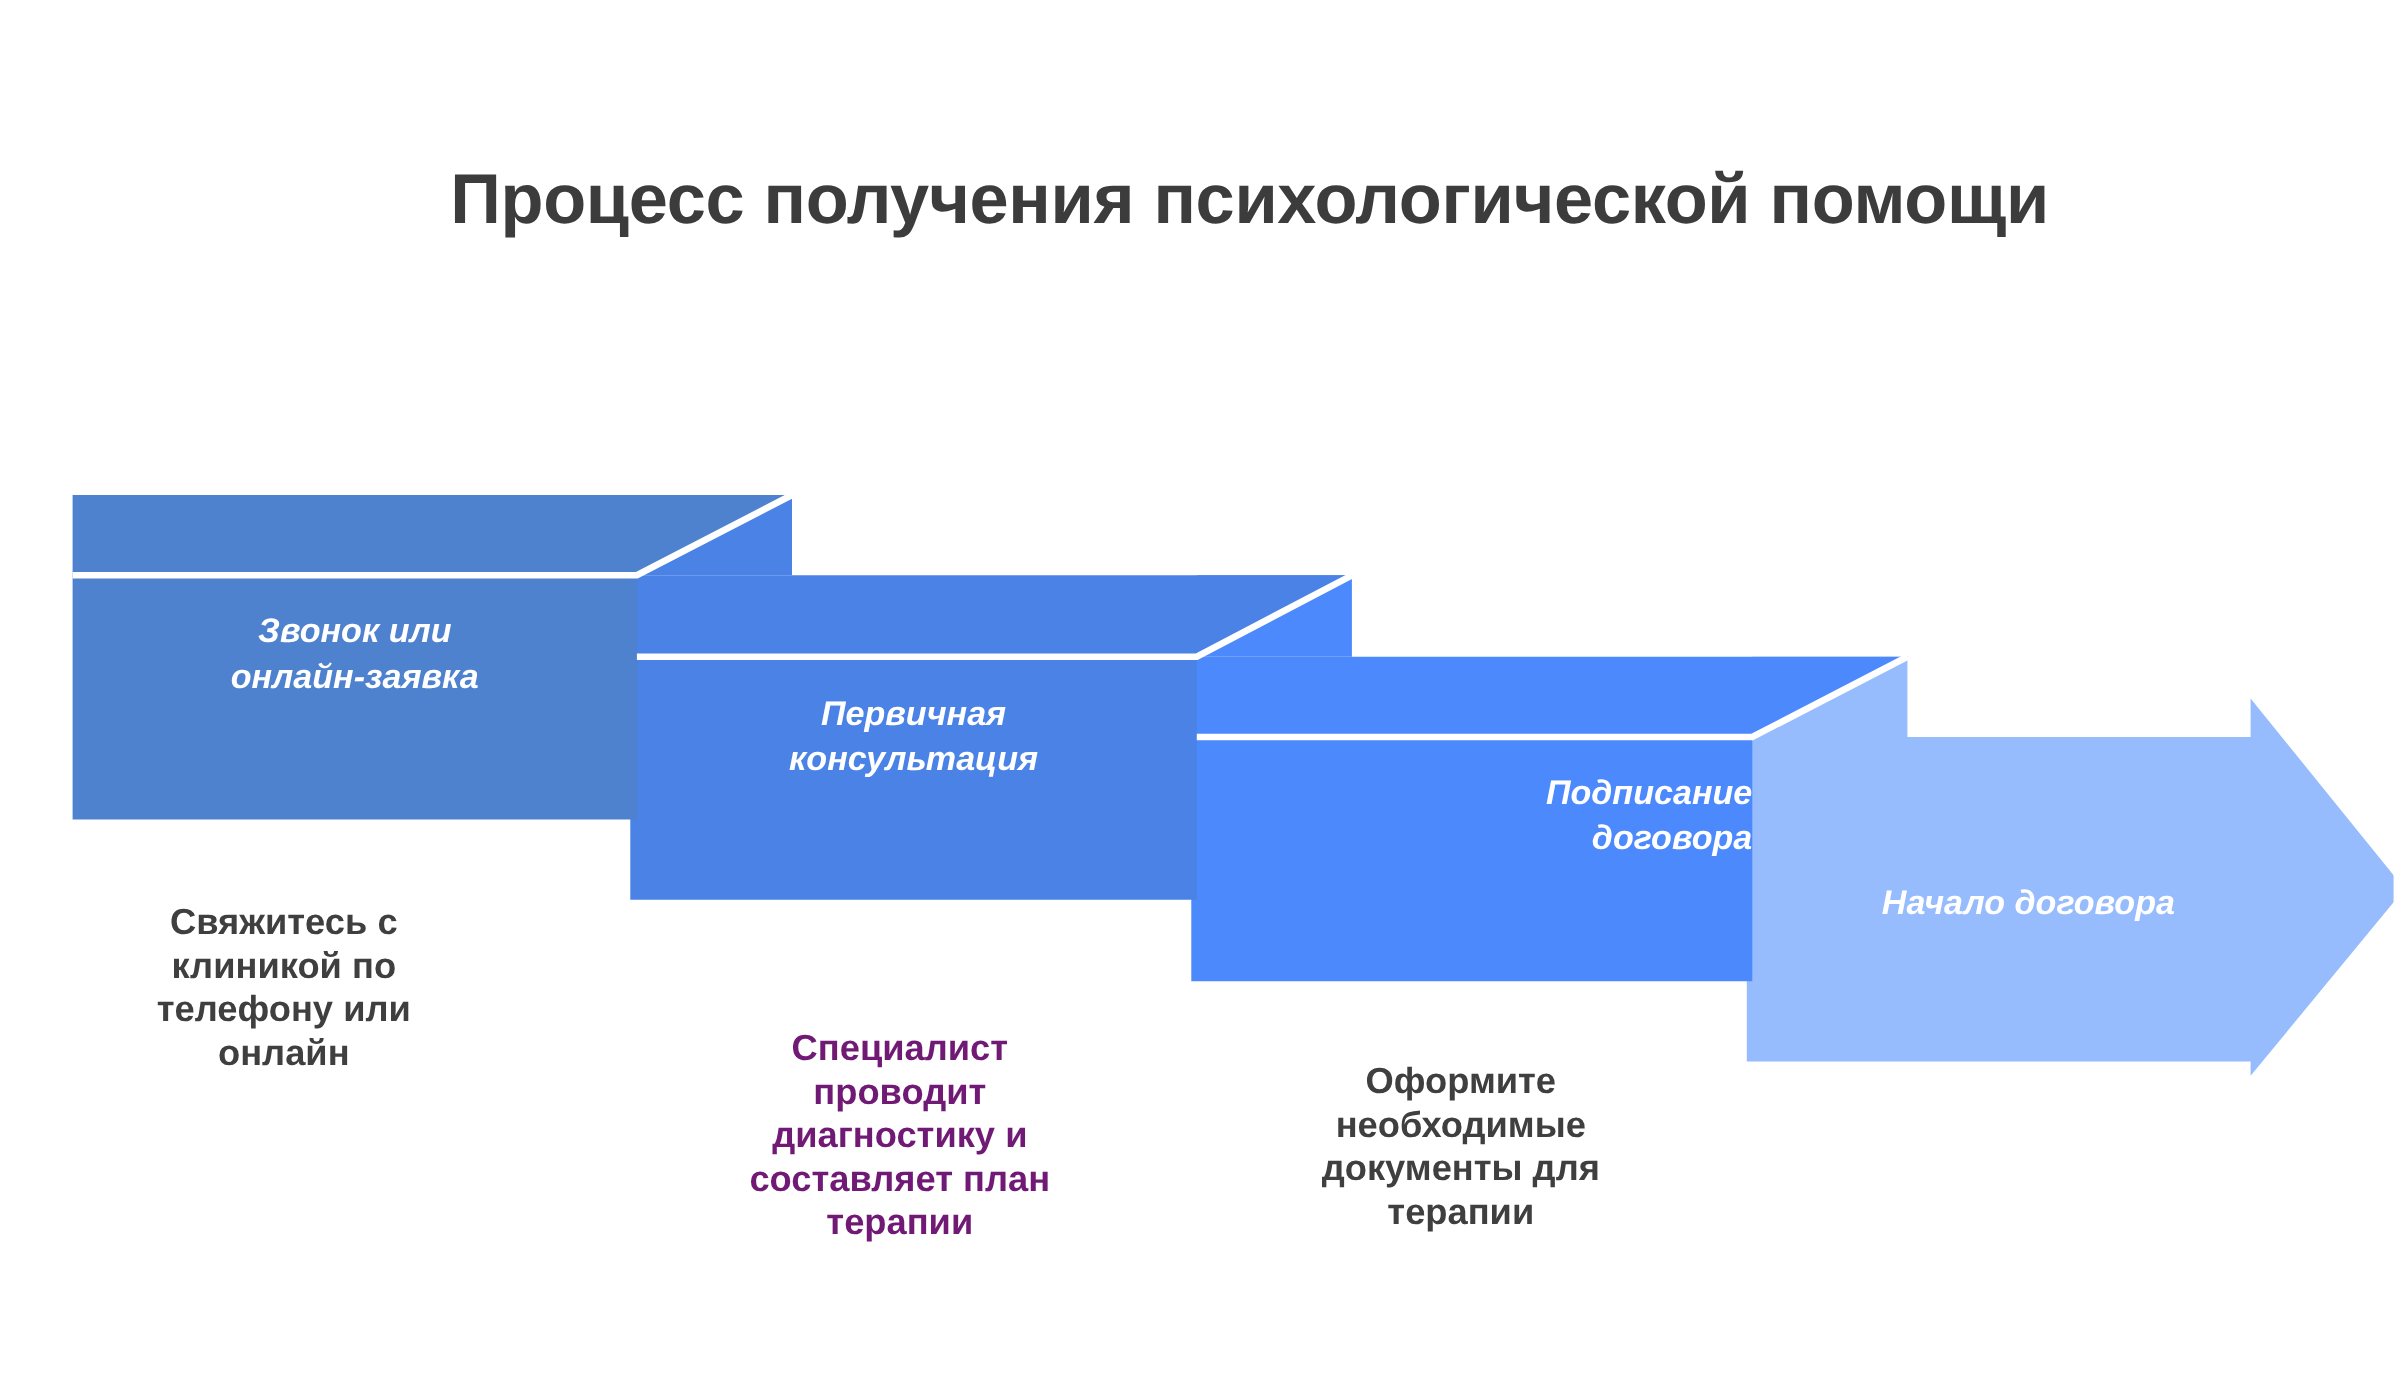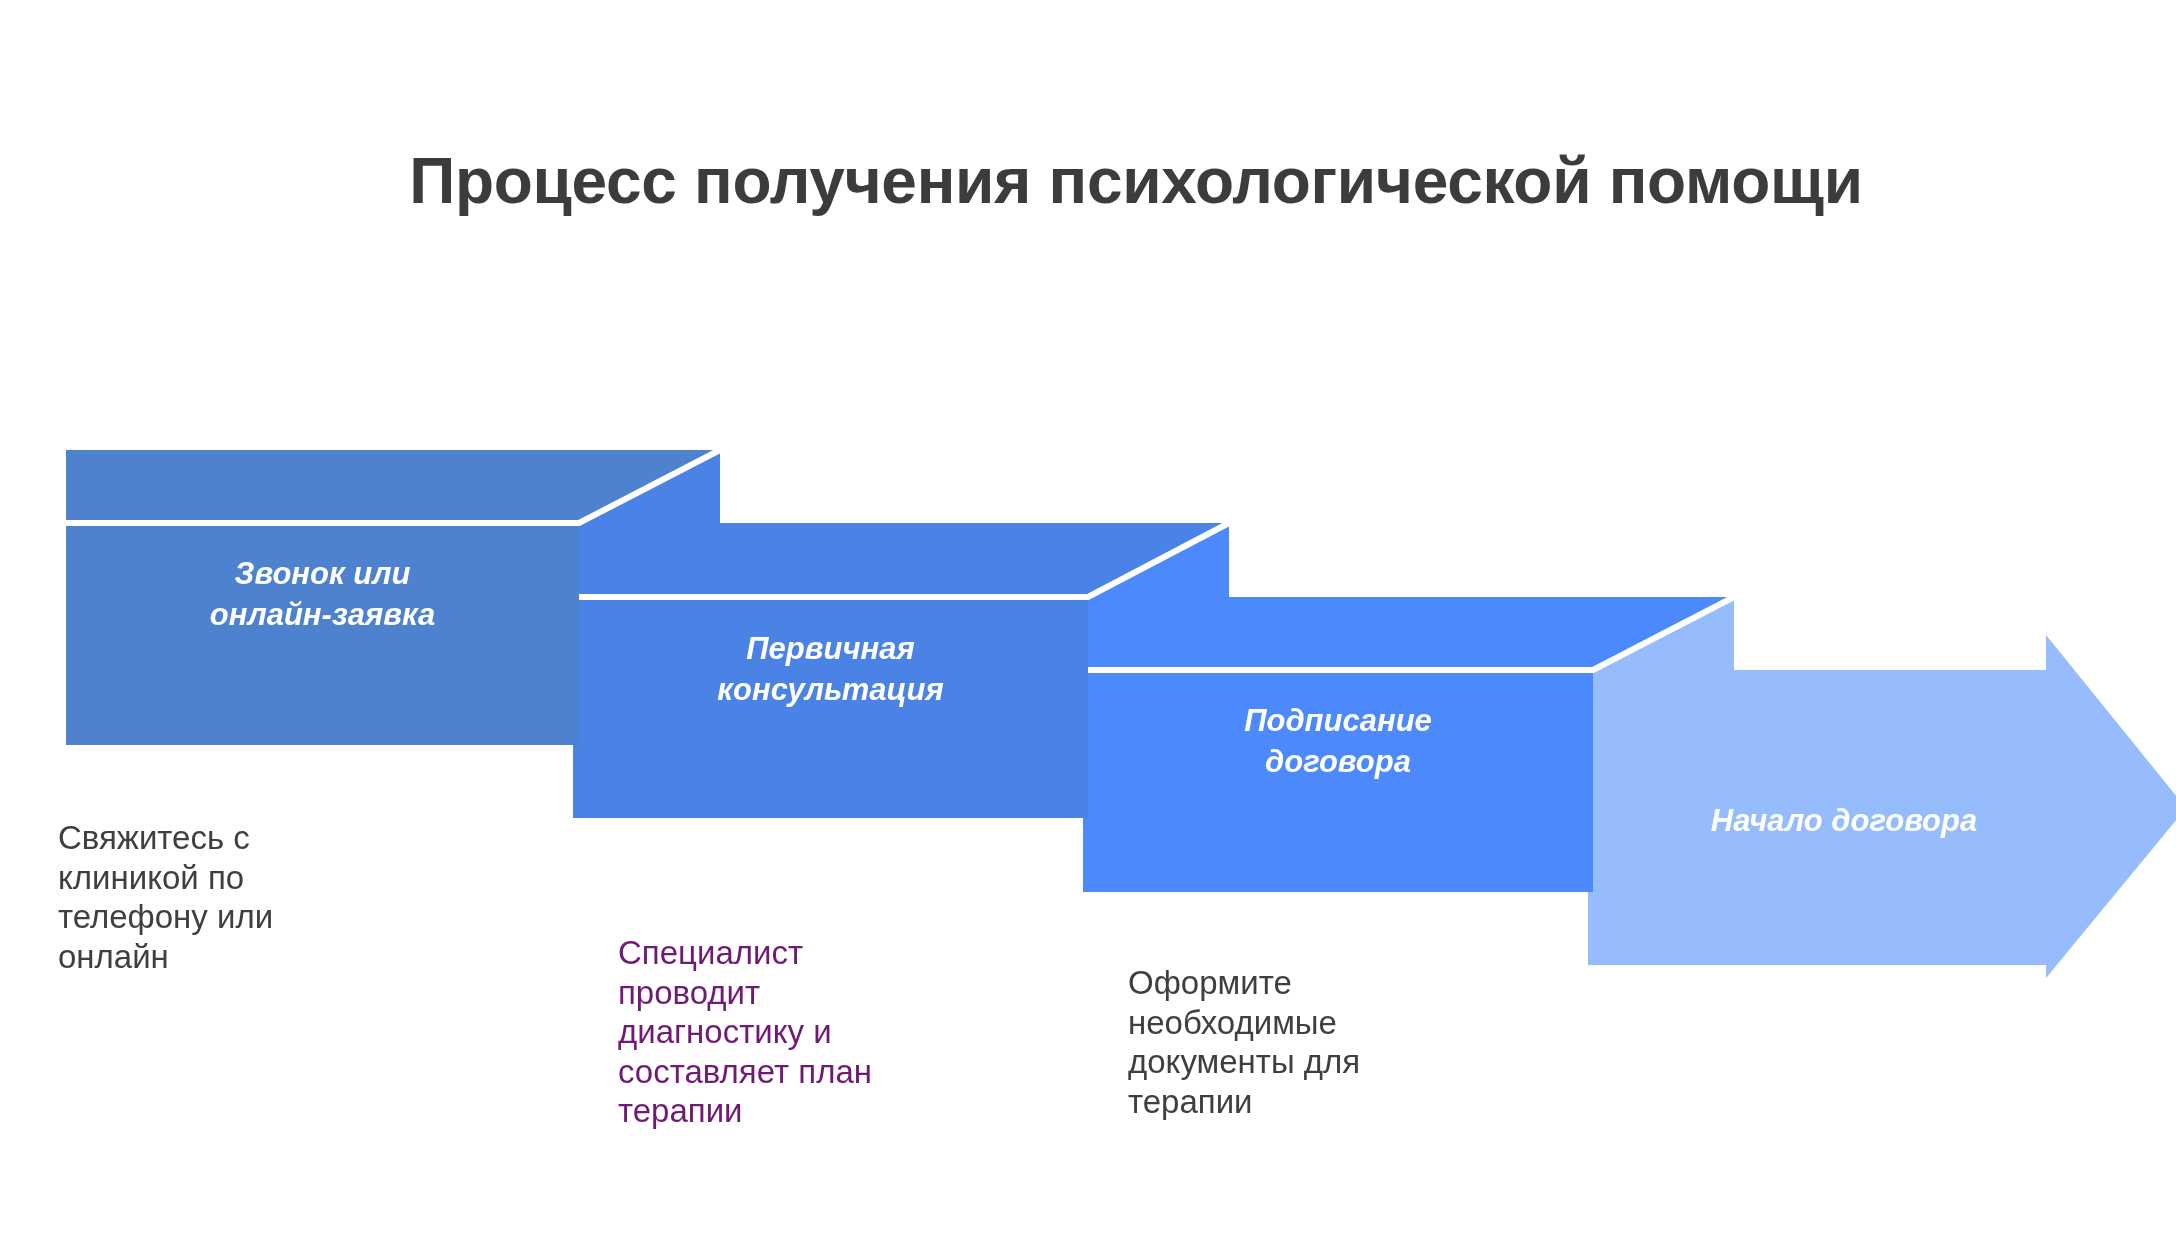--- a/index.html
+++ b/index.html
@@ -44,23 +44,23 @@
     font-weight: bold;
     line-height: 1.33;
     text-align: center;
     white-space: pre-line;
     font-style: italic;
   }
   .step-caption {
     position: absolute;
     color: #3f3f3f;
     font-size: 33px;
-    font-weight: normal;
+    font-weight: bold;
     line-height: 1.2;
-    text-align: left;
+    text-align: center;
     white-space: pre-line;
   }
 </style>
 </head>
 <body>
 
 <div id="slide" style="background: rgb(255, 255, 255);">
 
   <div id="slide-title" style="color: rgb(60, 60, 60);">Процесс получения психологической помощи</div>
 
@@ -88,21 +88,21 @@
       <polyline points="672,450 531,523 18,523" fill="none" stroke="#ffffff" stroke-width="6"></polyline>
     </g>
   </svg>
 
   <div class="step-title" style="left: 18px; top: 553px; width: 513px; color: rgb(255, 255, 255);">Звонок или
 онлайн-заявка</div>
 
   <div class="step-title" style="left: 525px; top: 628px; width: 515px; color: rgb(255, 255, 255);">Первичная
 консультация</div>
 
-  <div class="step-title" style="left: 1035px; top: 700px; width: 510px; color: rgb(255, 255, 255);">Подписание
+  <div class="step-title" style="left: 1035px; top: 700px; width: 510px; color: rgb(255, 255, 255); text-align: right;">Подписание
 договора</div>
 
   <div class="step-title" style="left: 1540px; top: 800px; width: 512px; color: rgb(255, 255, 255);">Начало договора</div>
 
   <div class="step-caption" style="left: 10px; top: 818px; width: 400px; color: rgb(63, 63, 63);">Свяжитесь с
 клиникой по
 телефону или
 онлайн</div>
 
   <div class="step-caption" style="left: 570px; top: 933px; width: 400px; color: #701a75;">Специалист

